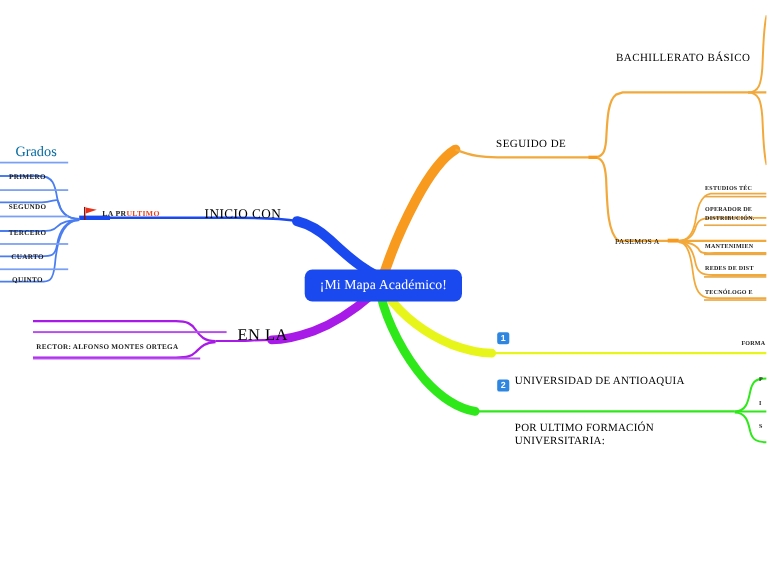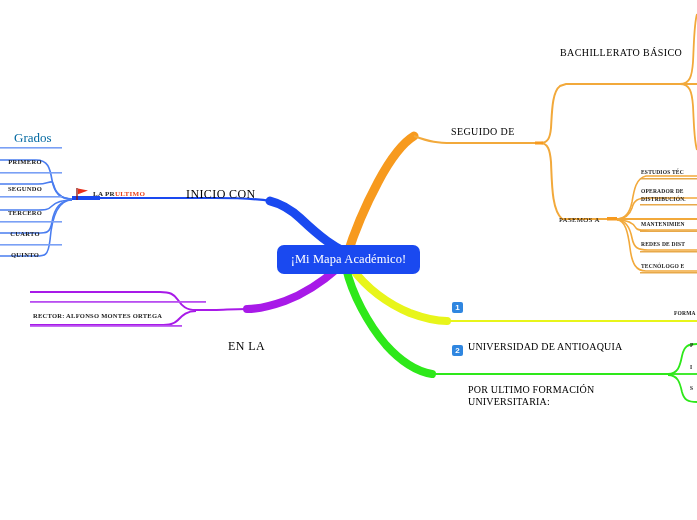--- a/index.html
+++ b/index.html
@@ -52,21 +52,21 @@
     position: absolute;
     font-weight: normal;
     color: #000000;
     white-space: nowrap;
     z-index: 12;
   }
   .lbl-inicio   { left: 186px; top: 187px; font-size: 12px; letter-spacing: 0.4px; }
   .lbl-seguido  { left: 451px; top: 126px; font-size: 10px;   letter-spacing: 0.4px; }
   .lbl-bachi    { left: 560px; top: 47px;  font-size: 10px;   letter-spacing: 0.4px; }
   .lbl-pasemos  { left: 559px; top: 216px; font-size: 7px;    letter-spacing: 0.3px; }
-  .lbl-enla     { left: 228px; top: 297px; font-size: 12px;    letter-spacing: 0.4px; margin-top: 42px; }
+  .lbl-enla     { left: 216px; top: 297px; font-size: 15px;    letter-spacing: 0.4px; }
 
   
   .primaria {
     position: absolute;
     left: 76px;
     top: 188px;
     display: flex;
     align-items: center;
     gap: 4px;
     z-index: 12;

